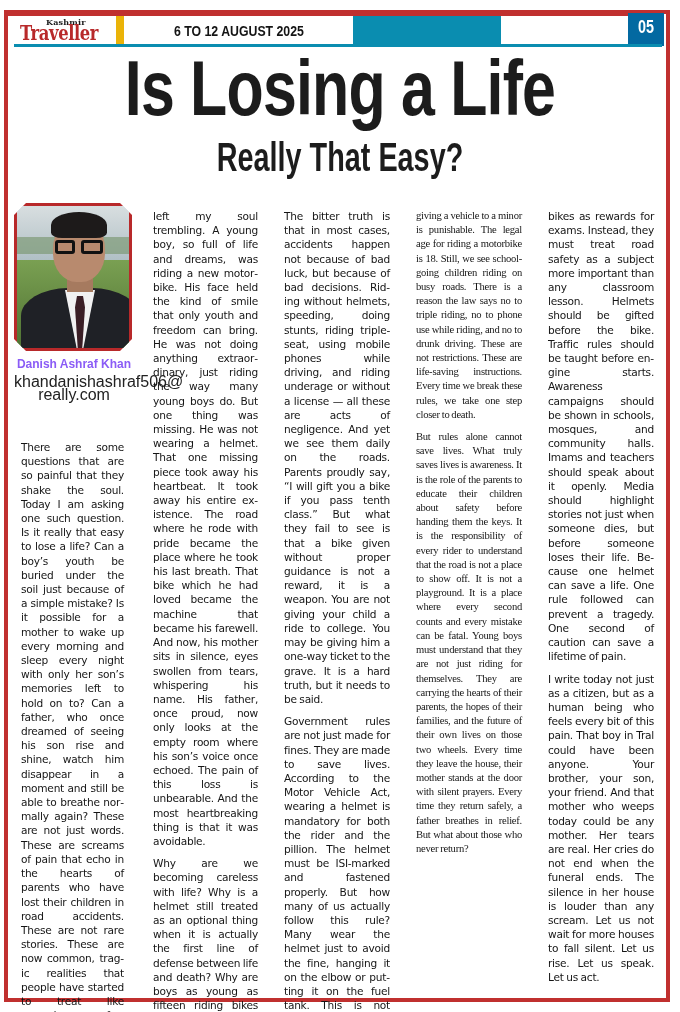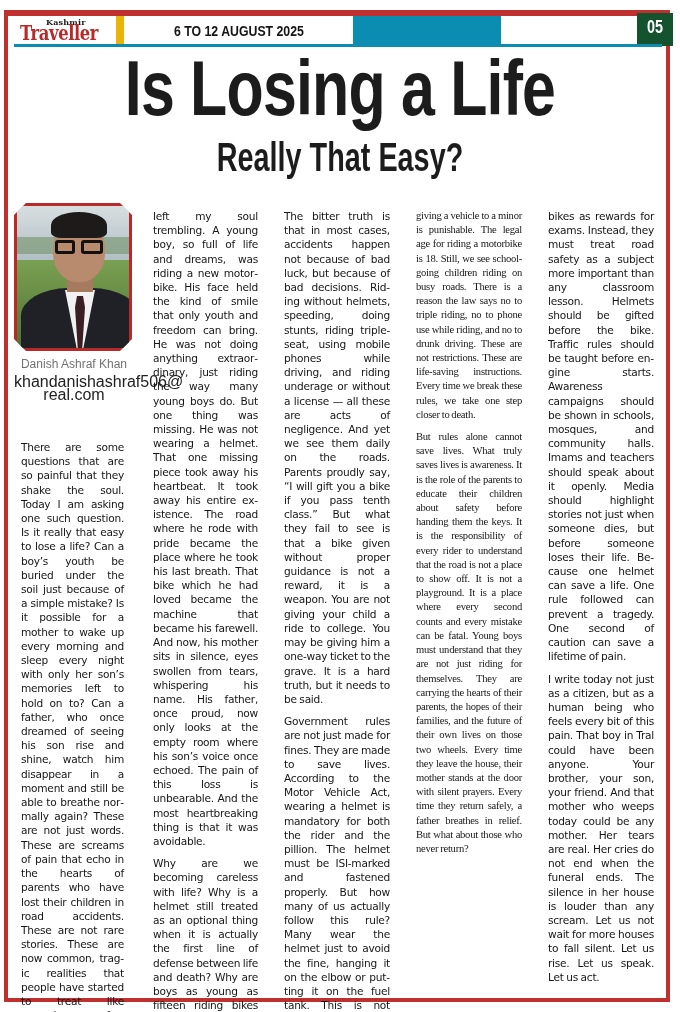--- a/index.html
+++ b/index.html
@@ -24,21 +24,21 @@
     font-size: 20px; color: #b8292a; letter-spacing: -0.5px; line-height: 22px;
     transform: scaleX(0.82); transform-origin: left center;
   }
   .mast-date-box { position: absolute; left: 118px; top: 3px; width: 226px; height: 16px; background: #fff; text-align: right; }
   .mast-date {
     position: absolute; left: 48px; top: 6px; font-weight: bold; font-size: 15px; color: #141414;
     transform: scaleX(0.82); transform-origin: left center; white-space: nowrap;
   }
   .mast-teal-block { position: absolute; left: 345px; top: 3px; width: 148px; height: 30px; background: #0a8db0; }
   .mast-white-gap { position: absolute; left: 493px; top: 3px; width: 127px; height: 28px; background: #fff; }
-  .mast-page-box { position: absolute; left: 620px; top: 0px; width: 36px; height: 33px; background: #14532d; margin-left: 9px; }
+  .mast-page-box { position: absolute; left: 620px; top: 0px; width: 36px; height: 33px; background: #0369a1; }
   .mast-page-num {
     position: absolute; left: 0; top: 4px; width: 36px; text-align: center; color: #fff;
     font-weight: bold; font-size: 18px; transform: scaleX(0.8);
   }
   .mast-underline { position: absolute; left: 6px; top: 31px; width: 648px; height: 3px; background: #0a8db0; }
 
   
   .headline-1 {
     position: absolute; left: 0; top: 47px; width: 680px; text-align: center;
     font-weight: bold; font-size: 78px; line-height: 82px; color: #1c1c1c; letter-spacing: -1px;
@@ -64,21 +64,21 @@
   .photo-hair { position: absolute; left: 34px; top: 6px; width: 56px; height: 26px; border-radius: 50% 50% 20% 20%; background: #1d1a1a; }
   .photo-glasses-l { position: absolute; left: 38px; top: 34px; width: 20px; height: 14px; border: 3px solid #111; border-radius: 3px; box-sizing: border-box; }
   .photo-glasses-r { position: absolute; left: 64px; top: 34px; width: 22px; height: 14px; border: 3px solid #111; border-radius: 3px; box-sizing: border-box; }
   .photo-neck { position: absolute; left: 50px; top: 70px; width: 26px; height: 16px; background: #a67a5f; }
   .photo-suit { position: absolute; left: 4px; top: 82px; width: 118px; height: 70px; border-radius: 40% 40% 0 0; background: #1f2126; }
   .photo-shirt { position: absolute; left: 48px; top: 84px; width: 30px; height: 60px; background: #f1f1f1; clip-path: polygon(0 0,100% 0,60% 100%,40% 100%); }
   .photo-tie { position: absolute; left: 58px; top: 90px; width: 10px; height: 56px; background: #3a1e25; clip-path: polygon(20% 0,80% 0,100% 20%,70% 100%,30% 100%,0 20%); }
 
   .author-name {
     position: absolute; left: 14px; top: 357px; width: 120px; text-align: center;
-    font-weight: normal; font-size: 12px; color: #737373; white-space: nowrap;
+    font-weight: bold; font-size: 12px; color: #8b5cf6; white-space: nowrap;
   }
   .author-email {
     position: absolute; left: 14px; top: 375px; width: 120px; text-align: center;
     font-size: 16px; line-height: 13px; color: #222;
   }
 
   
   .col {
     position: absolute; font-family: "DejaVu Sans", sans-serif; font-size: 10.6px; line-height: 14.2px;
     color: #151515; text-align: justify; hyphens: manual; letter-spacing: -0.25px; word-spacing: -0.5px;
@@ -124,21 +124,21 @@
   <div class="photo-tie"></div>
   <div class="photo-neck"></div>
   <div class="photo-head"></div>
   <div class="photo-hair"></div>
   <div class="photo-glasses-l"></div>
   <div class="photo-glasses-r"></div>
 </div>
 <div class="author-name">Danish Ashraf Khan</div>
 <div class="author-email">
   <div>khandanishashraf506@</div>
-  <div>real.com</div>
+  <div>really.com</div>
 </div>
 
 <div class="col col-1">
     <p>There are some ques­tions that are so pain­ful that they shake the soul. Today I am asking one such question. Is it really that easy to lose a life? Can a boy’s youth be buried under the soil just because of a simple mistake? Is it possible for a mother to wake up every morning and sleep every night with only her son’s memo­ries left to hold on to? Can a father, who once dreamed of seeing his son rise and shine, watch him disappear in a moment and still be able to breathe nor­mally again? These are not just words. These are screams of pain that echo in the hearts of parents who have lost their children in road accidents. These are not rare stories. These are now common, trag­ic realities that people have started to treat like everyday news, for­getting that behind ev­ery line in the newspa­per is a family shattered forever.</p>
     <p>Just few days ago , my hometown Tral wit­nessed a tragedy that</p>
   </div>
 <div class="col col-2">
     <p>left my soul trembling. A young boy, so full of life and dreams, was riding a new motor­bike. His face held the kind of smile that only youth and freedom can bring. He was not do­ing anything extraor­dinary, just riding the way many young boys do. But one thing was missing. He was not wearing a helmet. That one missing piece took away his heartbeat. It took away his entire ex­istence. The road where he rode with pride be­came the place where he took his last breath. That bike which he had loved became the ma­chine that became his farewell. And now, his mother sits in silence, eyes swollen from tears, whispering his name. His father, once proud, now only looks at the empty room where his son’s voice once echoed. The pain of this loss is unbearable. And the most heartbreak­ing thing is that it was avoidable.</p>
     <p>Why are we becoming careless with life? Why is a helmet still treated as an optional thing when it is actually the first line of defense be­tween life and death? Why are boys as young as fifteen riding bikes without any safety? Why are parents buy­ing bikes and scooties for their children as if they are gifting a toy, without once think­ing about the risks in­volved? What makes a young rider feel like he is immortal on the</p>
   </div>

